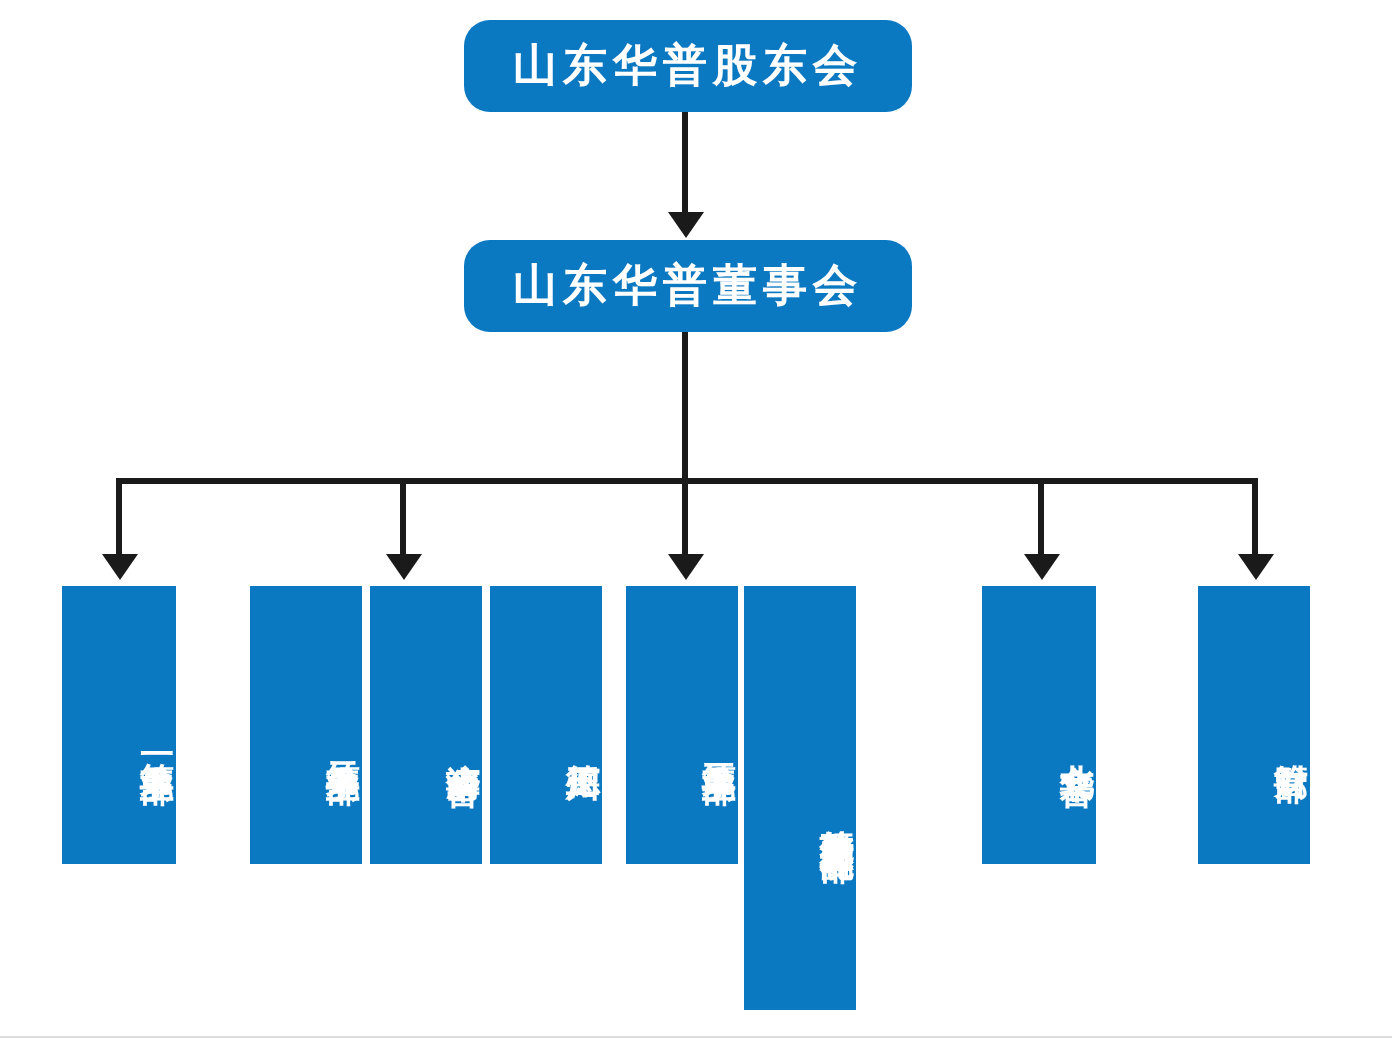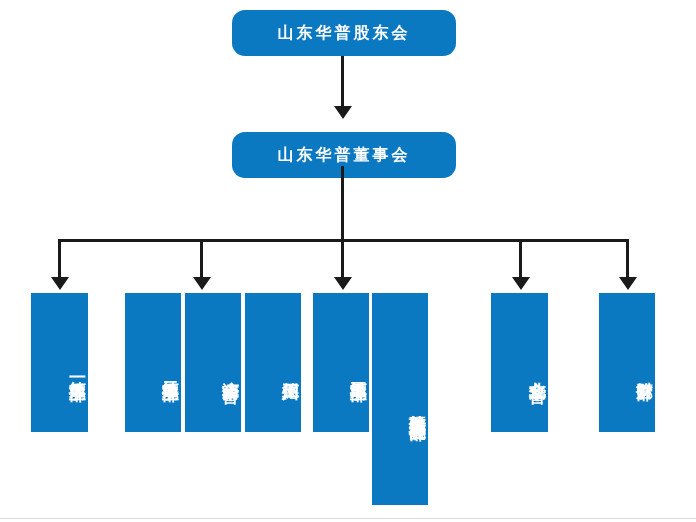--- a/index.html
+++ b/index.html
@@ -17,38 +17,38 @@
     background: #ffffff;
     overflow: hidden;
   }
 
   
   .top-node {
     position: absolute;
     background: #0B78C2;
     border-radius: 13px;
     color: #ffffff;
-    font-size: 16px;
+    font-size: 22px;
     font-weight: bold;
     letter-spacing: 3px;
     display: flex;
     align-items: center;
     justify-content: center;
     text-align: center;
     box-sizing: border-box;
   }
   #node-shareholders {
     left: 232px;
     top: 10px;
     width: 224px;
     height: 46px;
   }
   #node-board {
     left: 232px;
-    top: 132px;
+    top: 120px;
     width: 224px;
     height: 46px;
   }
 
   
   .leaf-node {
     position: absolute;
     background: #0B78C2;
     color: #ffffff;
     font-size: 17px;

